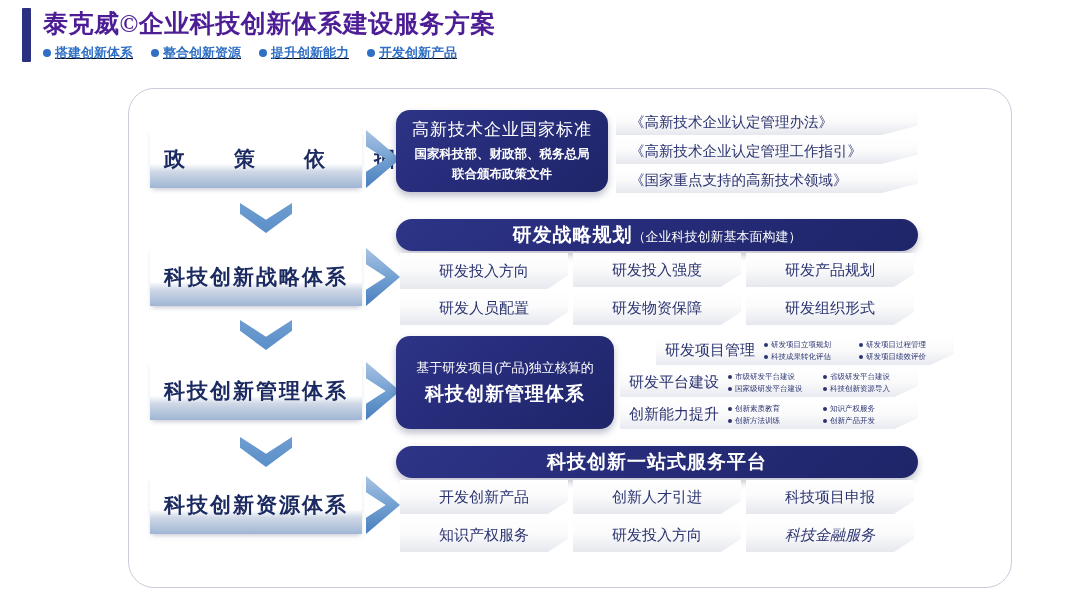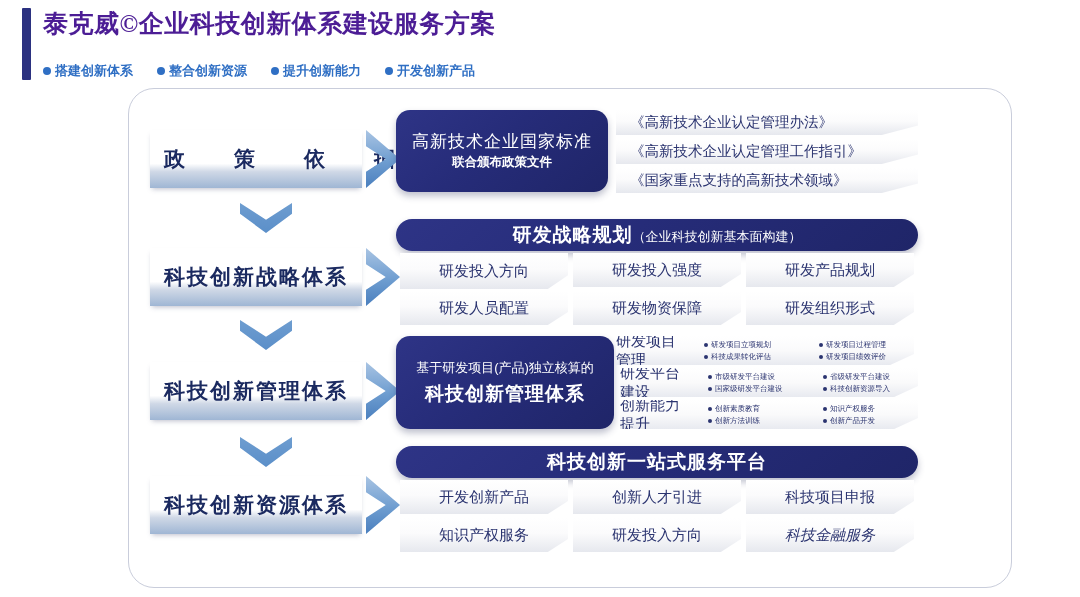--- a/index.html
+++ b/index.html
@@ -14,21 +14,21 @@
   
   .header { position: absolute; left: 22px; top: 8px; display: flex; align-items: stretch; }
   .header-bar { width: 9px; background: #2b3180; margin-right: 12px; border-radius: 1px; }
   .header-text { display: flex; flex-direction: column; justify-content: center; }
   .title {
     font-size: 25px; font-weight: bold; color: #4c1d95;
     letter-spacing: 0.5px; line-height: 1.25;
     font-family: "Liberation Serif", "DejaVu Serif", serif;
     white-space: nowrap;
   }
-  .subtitle { margin-top: 23px; display: flex; gap: 24px; white-space: nowrap; }
+  .subtitle { margin-top: 5px; display: flex; gap: 18px; white-space: nowrap; text-decoration: underline; }
   .sub-item { font-size: 13px; color: #2f6fc4; font-weight: bold; display: flex; align-items: center; }
   .sub-dot {
     width: 8px; height: 8px; border-radius: 50%;
     background: #2f6fc4; margin-right: 4px; display: inline-block;
   }
 
   
   .frame {
     position: absolute; left: 128px; top: 88px;
     width: 884px; height: 500px;
@@ -105,21 +105,21 @@
   .subcell {
     position: absolute;
     background: linear-gradient(to bottom, #ffffff 0%, #fafafb 50%, #e8eaf0 100%);
     clip-path: polygon(0 0, 100% 0, 100% 62%, 92% 100%, 0 100%);
     box-shadow: 0 2px 4px rgba(80,90,130,0.22);
     display: flex; align-items: center;
   }
   .sub-left { display: flex; align-items: center; justify-content: center; }
   .sub-left .lbl { font-size: 15px; color: #2b3470; }
   .bullets { display: flex; flex: 1; height: 100%; align-items: center; }
-  .bcol { display: flex; flex-direction: column; justify-content: center; gap: 2px; margin-left: 20px; }
+  .bcol { display: flex; flex-direction: column; justify-content: center; gap: 2px; }
   .brow { display: flex; align-items: center; font-size: 7.5px; color: #2b3470; white-space: nowrap; }
   .bdot {
     width: 4px; height: 4px; border-radius: 50%; background: #2b3470;
     margin-right: 3px; flex: none;
   }
 </style>
 </head>
 <body>
 
 <div class="page">
@@ -153,20 +153,21 @@
 
   <div class="row-label" style="left:150px; top:130px;">
     <div class="label-bar" style="width:212px;">
       <span class="txt spaced">政　策　依　据</span>
     </div>
     <div class="arrow-head"></div>
   </div>
 
   <div class="navy" style="left:396px; top:110px; width:212px; height:82px;">
     <div class="big">高新技术企业国家标准</div>
+    <div class="small">国家科技部、财政部、税务总局</div>
     <div class="small" style="margin-top:0;">联合颁布政策文件</div>
   </div>
 
   <div class="cell doc" style="left:616px; top:110px; width:302px; height:25px;">
     <span>《高新技术企业认定管理办法》</span>
   </div>
   <div class="cell doc" style="left:616px; top:139px; width:302px; height:25px;">
     <span>《高新技术企业认定管理工作指引》</span>
   </div>
   <div class="cell doc" style="left:616px; top:168px; width:302px; height:25px;">
@@ -215,21 +216,21 @@
       <span class="txt tight">科技创新管理体系</span>
     </div>
     <div class="arrow-head"></div>
   </div>
 
   <div class="navy" style="left:396px; top:336px; width:218px; height:93px;">
     <div class="smalltop">基于研发项目(产品)独立核算的</div>
     <div class="big2">科技创新管理体系</div>
   </div>
 
-  <div class="subcell" style="left:616px; top:336px; width:298px; height:29px;">
+  <div class="subcell" style="left:656px; top:336px; width:298px; height:29px;">
     <div class="sub-left" style="width:108px;">
       <span class="lbl">研发项目管理</span>
     </div>
     <div class="bullets">
       <div class="bcol" style="width:95px;">
         <div class="brow">
             <i class="bdot"></i>
             <span>研发项目立项规划</span>
           </div>
         <div class="brow">

